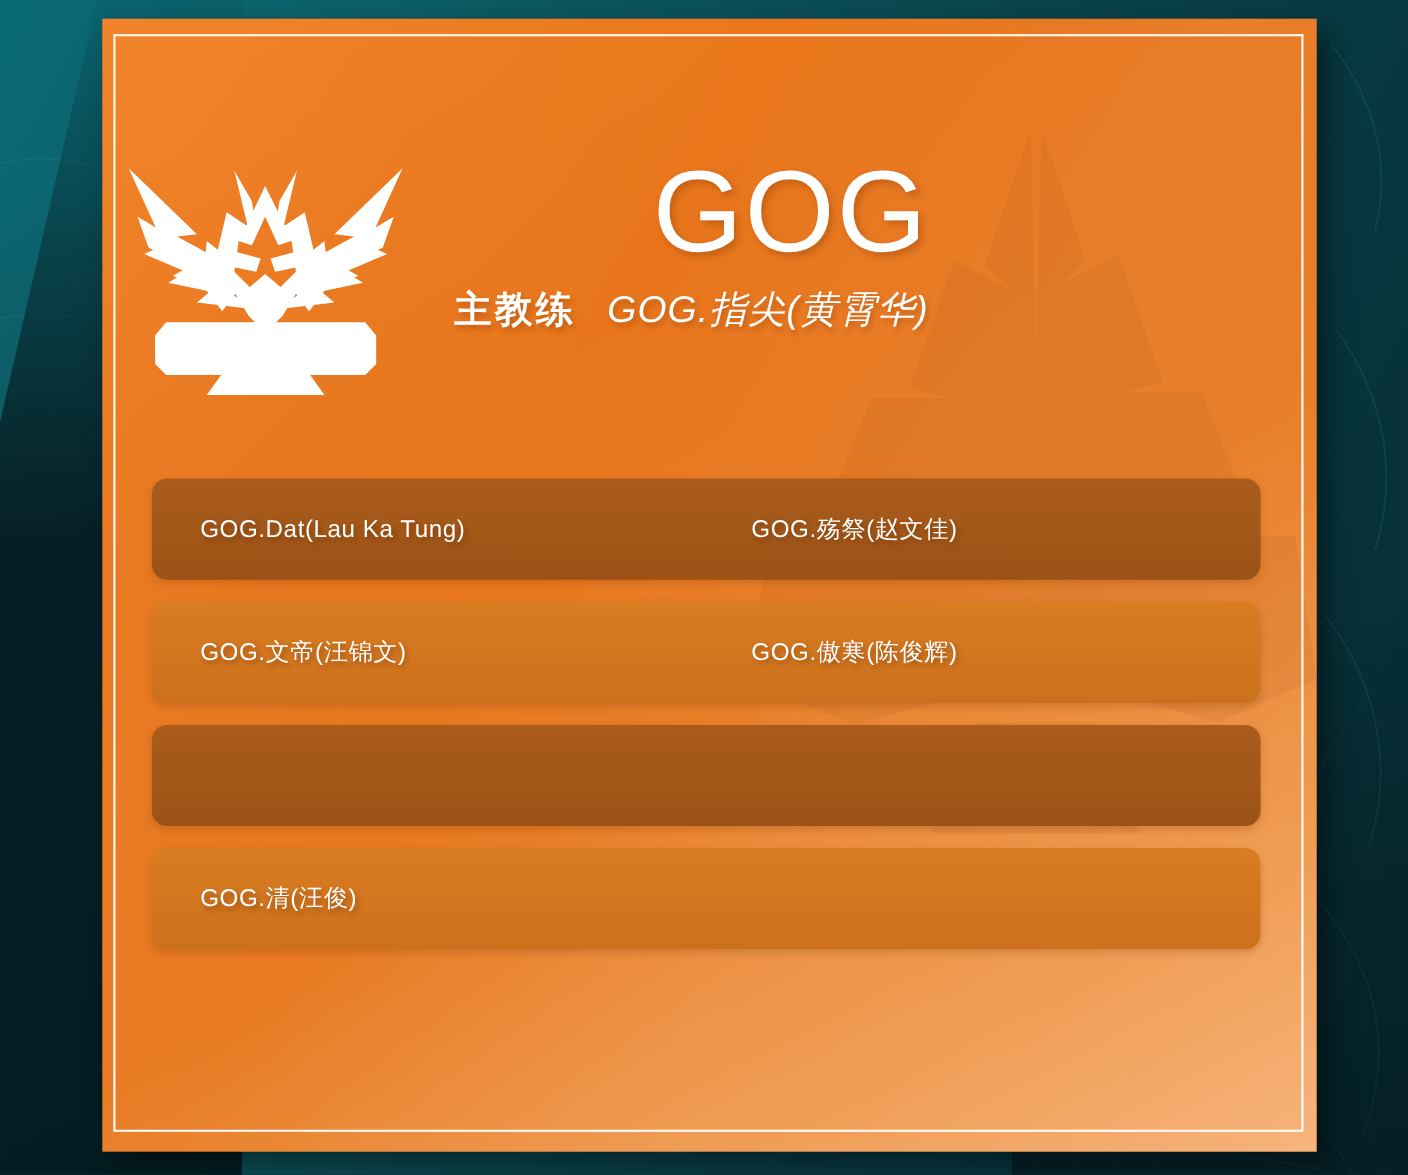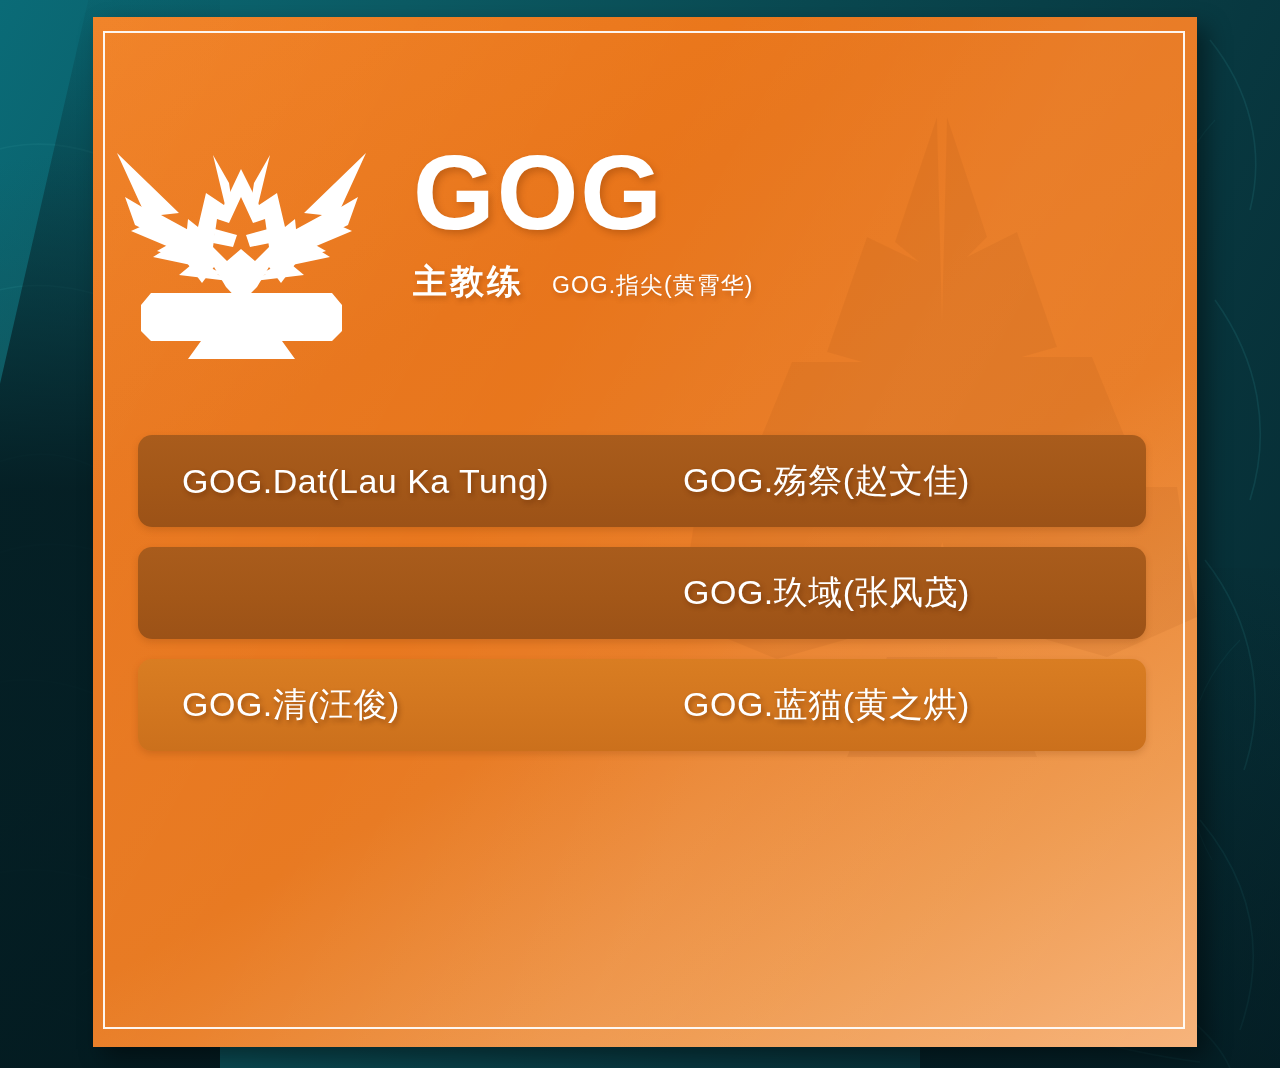--- a/index.html
+++ b/index.html
@@ -45,50 +45,52 @@
     position:absolute;left:10px;top:14px;right:12px;bottom:18px;
     border:2px solid rgba(255,255,255,.93);
     pointer-events:none;
   }
 
   
   .header{position:absolute;left:0;top:0;width:100%;height:400px;}
   .logo-wrap{position:absolute;left:16px;top:118px;width:265px;height:225px;}
   .title-wrap{position:absolute;left:320px;top:125px;}
   .team-title{
-    font-size:105px;line-height:.98;font-weight:bold;color:#ffffff;
+    font-size:105px;line-height:.98;font-weight:normal;color:#ffffff;
     letter-spacing:2px;
     text-shadow:3px 4px 7px rgba(120,50,0,.32);
+    text-align:right;
   }
   .coach-row{display:flex;align-items:baseline;gap:28px;margin-top:14px;}
   .coach-label{
     font-size:34px;font-weight:bold;color:#ffffff;letter-spacing:3px;
     text-shadow:2px 3px 5px rgba(120,50,0,.35);
     font-family:Liberation Mono, monospace;
   }
   .coach-name{
-    font-size:23px;color:#ffffff;letter-spacing:1px;
+    font-size:34px;color:#ffffff;letter-spacing:1px;
     text-shadow:2px 3px 5px rgba(120,50,0,.35);
+    font-style:italic;
   }
 
   
   .roster{position:absolute;left:45px;top:418px;width:1008px;}
   .roster-row{
     position:relative;height:92px;margin-bottom:20px;border-radius:14px;
     display:flex;align-items:center;
     box-shadow:0 3px 7px rgba(120,55,10,.22);
   }
   .roster-row.odd{
     background:linear-gradient(180deg,#a95c1c 0%,#a35718 55%,#9c5217 100%);
   }
   .roster-row.even{
     background:linear-gradient(180deg,#d97d22 0%,#d2761f 55%,#cb701c 100%);
   }
   .cell{
-    font-size:34px;color:#ffffff;letter-spacing:.5px;
+    font-size:22px;color:#ffffff;letter-spacing:.5px;
     text-shadow:2px 3px 5px rgba(90,35,0,.45);
     white-space:nowrap;
   }
   .cell.left{position:absolute;left:44px;}
   .cell.right{position:absolute;left:545px;}
 </style>
 </head>
 <body>
 
 <div id="stage">
@@ -193,27 +195,29 @@
 
     </div>
 
     <div class="roster">
 
       <div class="roster-row odd">
         <span class="cell left">GOG.Dat(Lau Ka Tung)</span>
         <span class="cell right">GOG.殇祭(赵文佳)</span>
       </div>
 
+      <div class="roster-row even">
+        <span class="cell left">GOG.文帝(汪锦文)</span>
+        <span class="cell right">GOG.傲寒(陈俊辉)</span>
+      </div>
 
       <div class="roster-row odd">
-        <span class="cell right">GOG.玖域(张风茂)</span>
       </div>
 
       <div class="roster-row even">
         <span class="cell left">GOG.清(汪俊)</span>
-        <span class="cell right">GOG.蓝猫(黄之烘)</span>
       </div>
 
 
     </div>
 
   </div>
 </div>
 
 </body></html>

